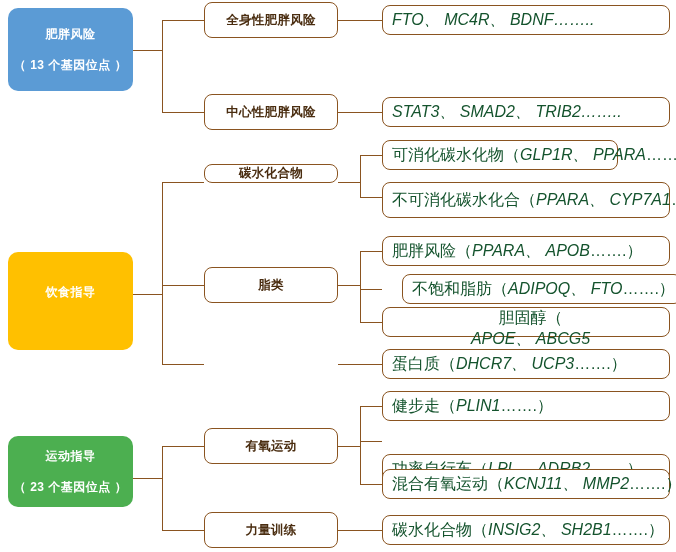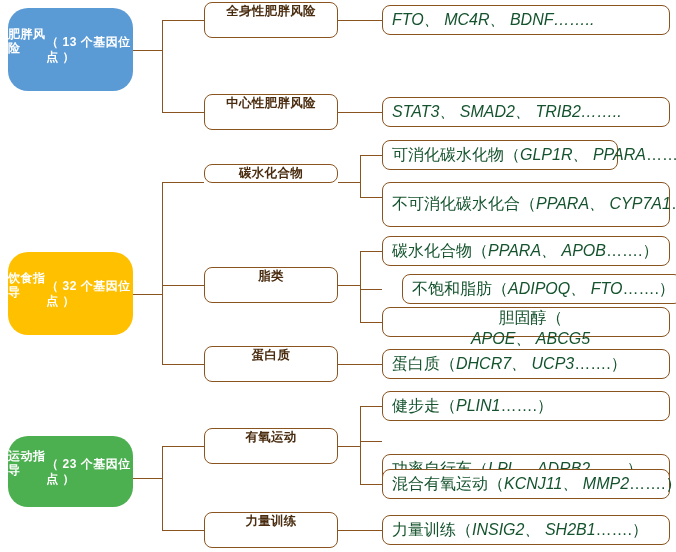--- a/index.html
+++ b/index.html
@@ -7,44 +7,44 @@
     width:676px;height:552px;
     background:#ffffff;
     font-family:"Liberation Sans","DejaVu Sans",sans-serif;
     overflow:hidden;
   }
   #canvas{position:relative;width:676px;height:552px;}
 
   
   .root-box{
     position:absolute;
-    border-radius:20px;
+    border-radius:10px;
     color:#ffffff;
     display:flex;
-    flex-direction:row;
+    flex-direction:column;
     align-items:center;
     justify-content:center;
     font-weight:bold;
     font-size:12px;
     line-height:1.2;
     letter-spacing:.5px;
     box-sizing:border-box;
   }
   .root-box .rl1{margin-bottom:17px;}
   .root-box .rl2{font-size:12px;}
 
   
   .mid-box{
     position:absolute;
     box-sizing:border-box;
     border:1.6px solid #8a5420;
     border-radius:8px;
     background:#ffffff;
     display:flex;
-    align-items:flex-start;
+    align-items:center;
     justify-content:center;
     color:#4a2d10;
     font-weight:bold;
     font-size:12.5px;
     letter-spacing:.3px;
   }
 
   
   .leaf-box{
     position:absolute;
@@ -92,72 +92,68 @@
       <span>中心性肥胖风险</span>
     </div>
     <div class="hline" style="left: 338px; top: 112px; width: 22px;"></div>
     <div class="vline" style="left: 360px; top: 112px; height: 0px;"></div>
     <div class="hline" style="left: 360px; top: 112px; width: 22px;"></div>
     <div class="leaf-box" style="left: 382px; top: 97px; width: 288px; height: 30px;">
       <span></span>
       <span class="gene">STAT3、 SMAD2、 TRIB2……..</span>
       <span></span>
     </div>
-    <div class="root-box" style="left: 8px; top: 252px; width: 125px; height: 83px; background: rgb(255, 192, 0);">
+    <div class="root-box" style="left: 8px; top: 252px; width: 125px; height: 98px; background: rgb(255, 192, 0);">
       <div class="rl1">饮食指导</div>
-      <div class="rl2">（ 32 个基因位点 ）</div>
     </div>
     <div class="hline" style="left: 133px; top: 293.5px; width: 29px;"></div>
     <div class="vline" style="left: 162px; top: 182px; height: 182px;"></div>
     <div class="hline" style="left: 162px; top: 182px; width: 42px;"></div>
     <div class="mid-box" style="left: 204px; top: 164px; width: 134px; height: 19px;">
       <span>碳水化合物</span>
     </div>
     <div class="hline" style="left: 338px; top: 182px; width: 22px;"></div>
     <div class="vline" style="left: 360px; top: 155px; height: 42px;"></div>
     <div class="hline" style="left: 360px; top: 155px; width: 22px;"></div>
     <div class="leaf-box" style="left: 382px; top: 140px; width: 236px; height: 30px;">
       <span>可消化碳水化物（ </span>
       <span class="gene">GLP1R、 PPARA</span>
       <span>…….）</span>
     </div>
     <div class="hline" style="left: 360px; top: 197px; width: 22px;"></div>
-    <div class="leaf-box" style="left: 382px; top: 182px; width: 288px; height: 45px;">
+    <div class="leaf-box" style="left: 382px; top: 182px; width: 288px; height: 36px;">
       <span>不可消化碳水化合（ </span>
       <span class="gene">PPARA、 CYP7A1</span>
       <span>…….）</span>
     </div>
     <div class="hline" style="left: 162px; top: 285px; width: 42px;"></div>
     <div class="mid-box" style="left: 204px; top: 267px; width: 134px; height: 36px;">
       <span>脂类</span>
     </div>
     <div class="hline" style="left: 338px; top: 285px; width: 22px;"></div>
     <div class="vline" style="left: 360px; top: 251px; height: 71px;"></div>
     <div class="hline" style="left: 360px; top: 251px; width: 22px;"></div>
     <div class="leaf-box" style="left: 382px; top: 236px; width: 288px; height: 30px;">
-      <span>碳水化合物（ </span>
+      <span>肥胖风险（ </span>
       <span class="gene">PPARA、 APOB</span>
       <span>…….）</span>
     </div>
     <div class="hline" style="left: 360px; top: 289px; width: 22px;"></div>
     <div class="leaf-box" style="left: 402px; top: 274px; width: 280px; height: 30px;">
       <span>不饱和脂肪（ </span>
       <span class="gene">ADIPOQ、 FTO</span>
       <span>…….）</span>
     </div>
     <div class="hline" style="left: 360px; top: 322px; width: 22px;"></div>
     <div class="leaf-box" style="left: 382px; top: 307px; width: 288px; height: 30px; flex-direction: column;">
       <span>胆固醇（ </span>
       <span class="gene">APOE、 ABCG5</span>
       <span>…….）</span>
     </div>
     <div class="hline" style="left: 162px; top: 364px; width: 42px;"></div>
-    <div class="mid-box" style="left: 204px; top: 346px; width: 134px; height: 36px;">
-      <span>蛋白质</span>
-    </div>
     <div class="hline" style="left: 338px; top: 364px; width: 22px;"></div>
     <div class="vline" style="left: 360px; top: 364px; height: 0px;"></div>
     <div class="hline" style="left: 360px; top: 364px; width: 22px;"></div>
     <div class="leaf-box" style="left: 382px; top: 349px; width: 288px; height: 30px;">
       <span>蛋白质（ </span>
       <span class="gene">DHCR7、 UCP3</span>
       <span>…….）</span>
     </div>
     <div class="root-box" style="left: 8px; top: 436px; width: 125px; height: 71px; background: rgb(76, 175, 80);">
       <div class="rl1">运动指导</div>
@@ -190,17 +186,17 @@
       <span>…….）</span>
     </div>
     <div class="hline" style="left: 162px; top: 530px; width: 42px;"></div>
     <div class="mid-box" style="left: 204px; top: 512px; width: 134px; height: 36px;">
       <span>力量训练</span>
     </div>
     <div class="hline" style="left: 338px; top: 530px; width: 22px;"></div>
     <div class="vline" style="left: 360px; top: 530px; height: 0px;"></div>
     <div class="hline" style="left: 360px; top: 530px; width: 22px;"></div>
     <div class="leaf-box" style="left: 382px; top: 515px; width: 288px; height: 30px;">
-      <span>力量训练（ </span>
+      <span>碳水化合物（ </span>
       <span class="gene">INSIG2、 SH2B1</span>
       <span>…….）</span>
     </div>
   </div>
 
 </body></html>

